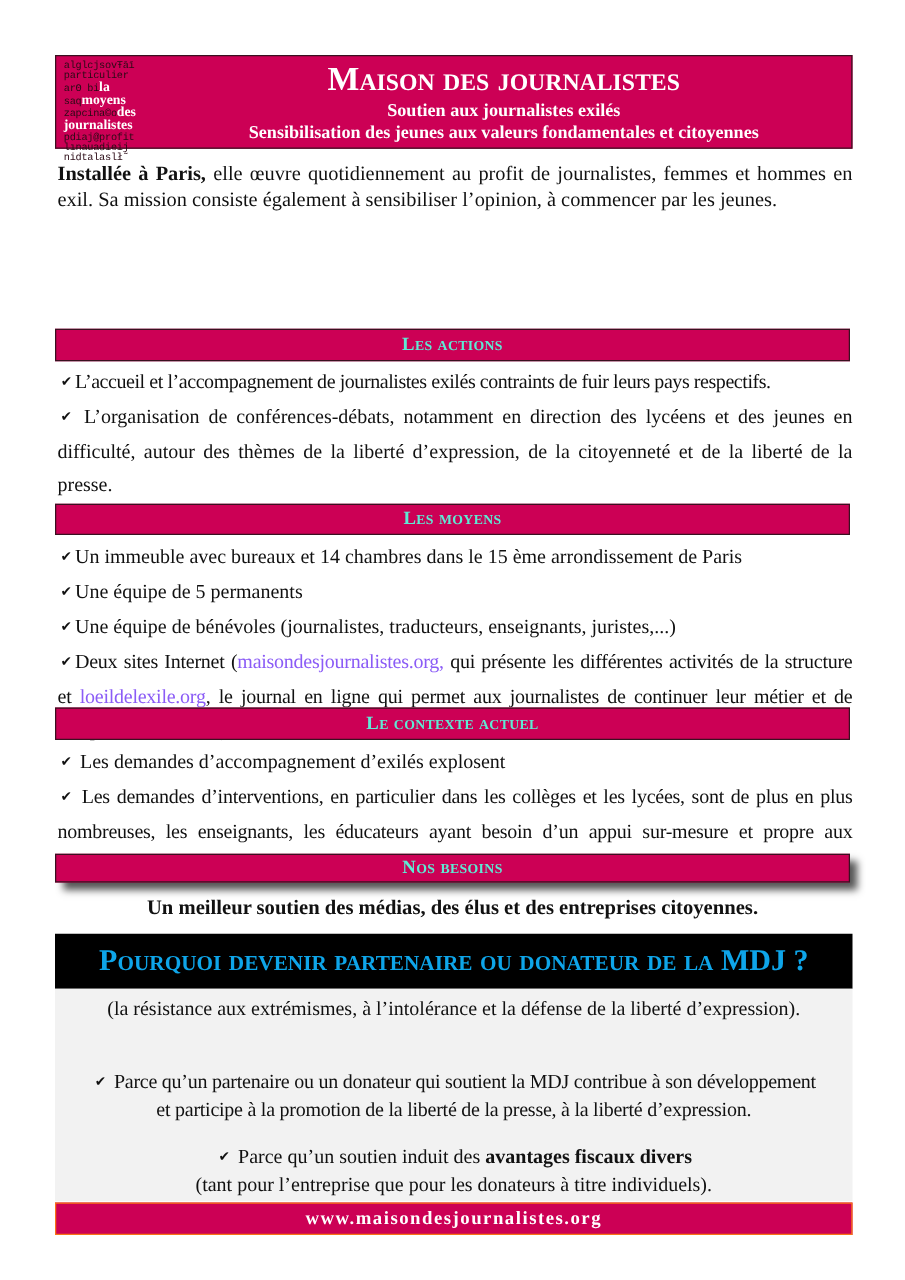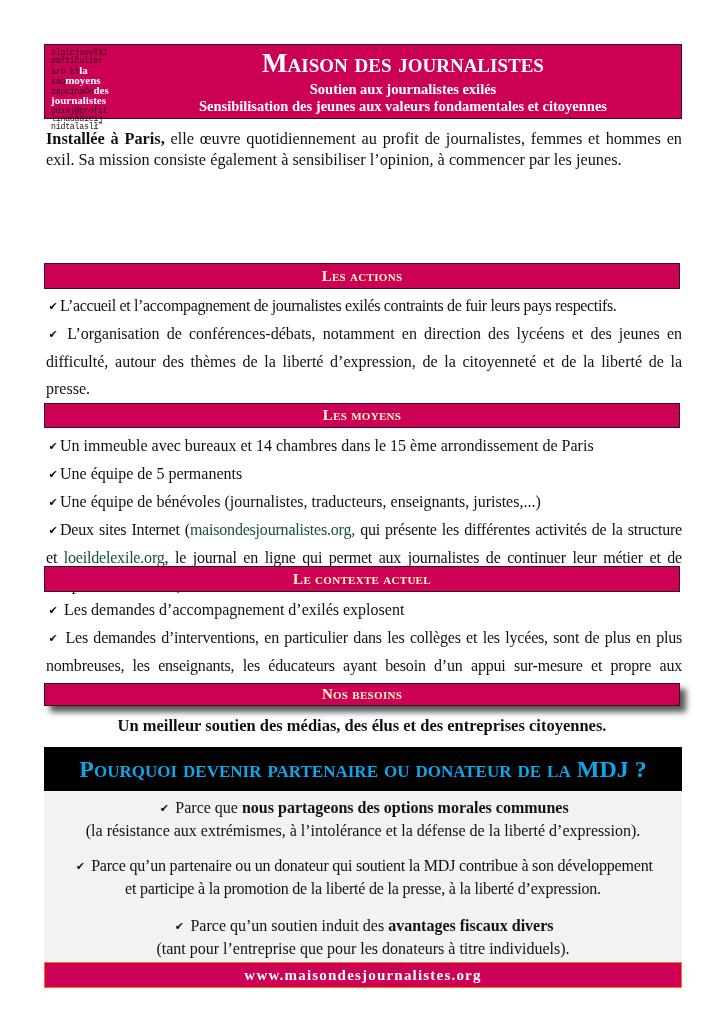--- a/index.html
+++ b/index.html
@@ -1,36 +1,36 @@
 <!DOCTYPE html>
 <html><head>
 <meta charset="utf-8">
 <style>
   html, body { margin: 0; padding: 0; background: #ffffff; }
   body { width: 724px; height: 1024px; position: relative; overflow: hidden;
          font-family: "Liberation Serif", "DejaVu Serif", serif; color: #111; }
   .abs { position: absolute; }
   .crimson { background: #cc0055; }
   .bar { left: 44px; width: 636px; border: 1px solid #3a1020; box-sizing: border-box;
-         color: #fef9c3; text-align: center; font-weight: bold; font-variant: small-caps;
+         color: #5eead4; text-align: center; font-weight: bold; font-variant: small-caps;
          font-size: 15px; letter-spacing: 0.3px; display: flex; align-items: center; justify-content: center; }
   .header { left: 44px; top: 44px; width: 638px; height: 75px; border: 1px solid #3a1020; box-sizing: border-box; }
   .logo { left: 2px; top: 2px; width: 78px; height: 70px; font-family: "Liberation Mono", "DejaVu Sans Mono", monospace;
           font-size: 8.2px; line-height: 8.3px; color: #2a0a15; padding: 2px 0 0 4px; box-sizing: border-box; letter-spacing: -0.2px; }
   .logo .w { color: #fff; font-family: "Liberation Serif", serif; font-weight: bold; font-size: 11px; letter-spacing: 0; }
   .h-title { left: 80px; width: 556px; top: 2px; text-align: center; color: #fff; font-weight: bold;
              font-variant: small-caps; font-size: 27px; line-height: 32px; }
   .h-sub { left: 80px; width: 556px; text-align: center; color: #fff; font-weight: bold; font-size: 14.5px; line-height: 17px; }
   .para { left: 46px; width: 636px; font-size: 16.3px; line-height: 21.3px; text-align: justify;
           font-family: "Liberation Sans Narrow", "Liberation Serif", serif; }
   .para p { margin: 0; }
   .bullets { left: 46px; width: 636px; font-size: 16px; line-height: 27px; text-align: justify; }
   .bullets .item { margin: 0; }
   .check { font-size: 11px; display: inline-block; width: 14px; text-align: center; vertical-align: 1px; }
-  .link { color: #14532d; }
+  .link { color: #8b5cf6; }
   .shadow { box-shadow: 6px 6px 6px #555; }
   .tagline { left: 44px; width: 636px; text-align: center; font-weight: bold; font-size: 16.5px; }
   .black-bar { left: 44px; top: 747px; width: 638px; height: 44px; background: #000; color: #0ea5e9;
                display: flex; align-items: center; justify-content: center; font-weight: bold;
                font-variant: small-caps; font-size: 24px; }
   .gray-box { left: 44px; top: 791px; width: 638px; height: 170px; background: #f2f2f2; }
   .reason { left: 0; width: 638px; text-align: center; font-size: 16px; line-height: 21.5px; }
   .footer { left: 44px; top: 962px; width: 638px; height: 26px; border: 1px solid #f97316; box-sizing: border-box;
             color: #fff; font-weight: bold; font-size: 15px; letter-spacing: 1.2px;
             display: flex; align-items: center; justify-content: center; }
@@ -79,21 +79,20 @@
   <p class="item"><span class="check">✔</span><span> Les demandes d’accompagnement d’exilés explosent</span></p>
   <p class="item" style="letter-spacing:-0.2px;"><span class="check">✔</span><span> Les demandes d’interventions, en particulier dans les collèges et les lycées, sont de plus en plus nombreuses, les enseignants, les éducateurs ayant besoin d’un appui sur-mesure et propre aux périodes de tensions que le pays traverse.</span></p>
 </div>
 
 <div class="abs bar crimson shadow" style="top:683px; height:23px;">Nos besoins</div>
 <div class="abs tagline" style="top:716px;">Un meilleur soutien des médias, des élus et des entreprises citoyennes.</div>
 
 <div class="abs black-bar">Pourquoi devenir partenaire ou donateur de la MDJ ?</div>
 <div class="abs gray-box">
   <div class="abs reason" style="top:6px;">
-    <div><span class="check">✔</span> <span>Parce que </span><b>nous partageons des options morales communes</b></div>
     <div>(la résistance aux extrémismes, à l’intolérance  et la défense de la liberté d’expression).</div>
   </div>
   <div class="abs reason" style="top:64px; letter-spacing:-0.2px;">
     <div><span class="check">✔</span> <span>Parce qu’un partenaire ou un donateur qui soutient la MDJ contribue à son développement</span><b></b></div>
     <div>et participe à la promotion de la liberté de la presse, à la liberté d’expression.</div>
   </div>
   <div class="abs reason" style="top:124px;">
     <div><span class="check">✔</span> <span>Parce qu’un soutien induit des </span><b>avantages fiscaux divers</b></div>
     <div>(tant pour l’entreprise que pour les donateurs à titre individuels).</div>
   </div>

